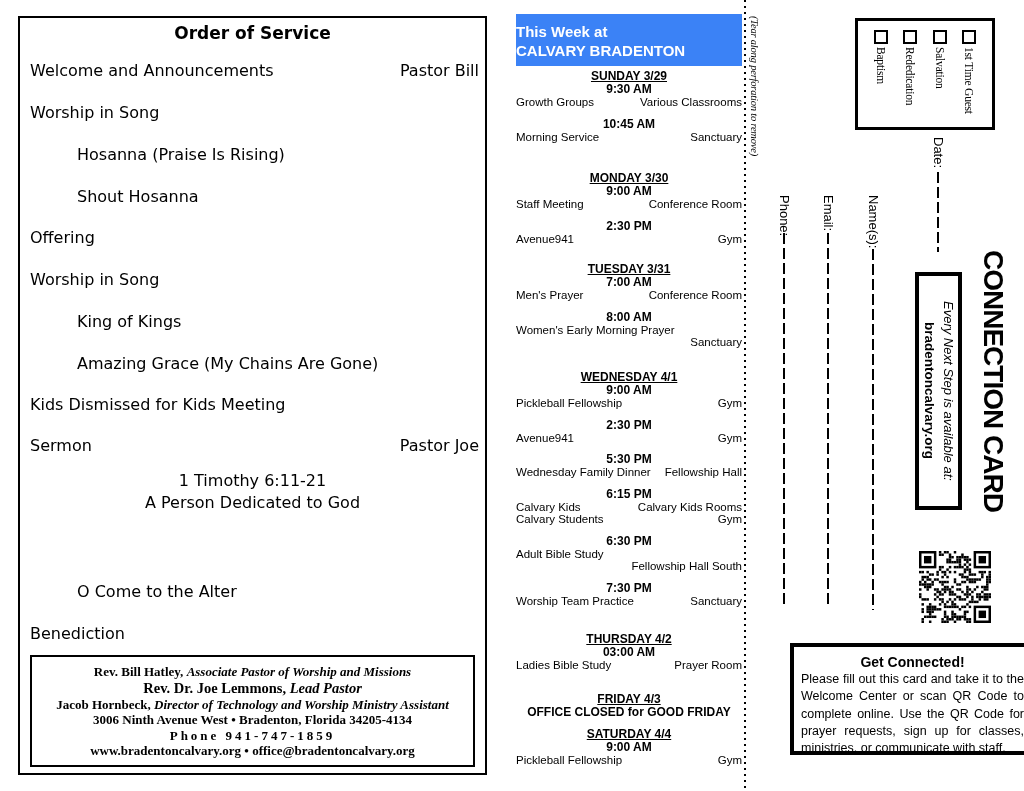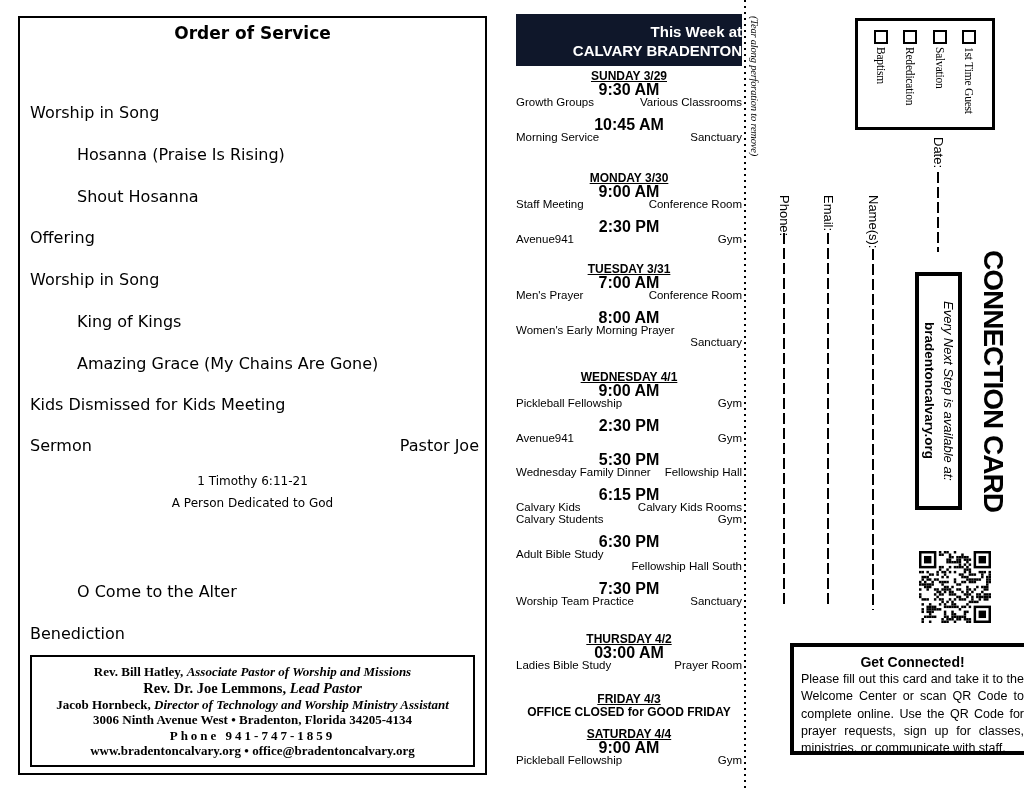--- a/index.html
+++ b/index.html
@@ -6,37 +6,37 @@
   html,body{width:1024px;height:791px}
   body{position:relative;background:#fff;color:#000;font-family:"Liberation Sans",sans-serif;overflow:hidden}
 
   
   .os-box{position:absolute;left:18px;top:16px;width:469px;height:759px;border:2px solid #000;
           font-family:"DejaVu Sans",sans-serif}
   .os-title{position:absolute;top:5px;left:0;width:100%;text-align:center;font-size:17px;font-weight:bold}
   .os-row{position:absolute;left:10px;right:6px;display:flex;justify-content:space-between;
           font-size:16px;line-height:18px;white-space:nowrap}
   .os-row.song{justify-content:flex-start;padding-left:47px}
-  .os-center{position:absolute;left:0;width:100%;text-align:center;font-size:12px;line-height:22px}
+  .os-center{position:absolute;left:0;width:100%;text-align:center;font-size:16px;line-height:22px}
 
   .credits{position:absolute;left:10px;right:10px;top:637px;height:112px;border:2px solid #000;
            text-align:center;font-family:"Liberation Serif",serif;font-weight:bold;padding-top:7px}
   .cr{font-size:13px;line-height:15.5px}
   .cr.big{font-size:14.5px;line-height:17px}
   .cr .ttl{font-style:italic}
   .cr.spaced{letter-spacing:3px}
   .cr.it{}
 
   
-  .week-header{position:absolute;left:516px;top:14px;width:226px;height:52px;background:#0f172a;
-               color:#fff;font-weight:bold;font-size:15px;line-height:19px;text-align:right;padding-top:8px}
+  .week-header{position:absolute;left:516px;top:14px;width:226px;height:52px;background:#3b82f6;
+               color:#fff;font-weight:bold;font-size:15px;line-height:19px;text-align:left;padding-top:8px}
   .day{position:absolute;left:516px;width:226px;text-align:center}
   .day-label{font-size:12px;font-weight:bold;text-decoration:underline;line-height:13px}
   .slot+.slot{margin-top:9px}
-  .time{font-size:16px;font-weight:bold;line-height:13px}
+  .time{font-size:12px;font-weight:bold;line-height:13px}
   .evrow{display:flex;justify-content:space-between;font-size:11.5px;line-height:12.5px}
   .evl{white-space:nowrap}
   .evr{white-space:nowrap;margin-left:auto}
   .day-note{font-size:12px;font-weight:bold;line-height:13px}
 
   
   .perf{position:absolute;left:744px;top:0;width:2px;height:791px;
         background:repeating-linear-gradient(to bottom,#000 0 2px,transparent 2px 6px)}
   .tear-note{position:absolute;left:749px;top:16px;writing-mode:vertical-rl;
              font-family:"Liberation Serif",serif;font-style:italic;font-size:10.5px;letter-spacing:-0.2px}
@@ -65,20 +65,24 @@
   .gc-box{position:absolute;left:790px;top:643px;width:245px;height:112px;border:4px solid #000;padding:6px 7px}
   .gc-title{text-align:center;font-weight:bold;font-size:14px;line-height:18px}
   .gc-body{font-size:12.5px;line-height:17.3px;text-align:justify}
 </style>
 </head>
 <body>
 
 <section class="os-box">
   <h1 class="os-title">Order of Service</h1>
 
+  <div class="os-row" style="top:44px">
+    <span class="osl">Welcome and Announcements</span>
+    <span class="osr">Pastor Bill</span>
+  </div>
   <div class="os-row" style="top:86px">
     <span class="osl">Worship in Song</span>
   </div>
   <div class="os-row song" style="top:170px">
     <span>Shout Hosanna</span>
   </div>
   <div class="os-row song" style="top:128px">
     <span>Hosanna (Praise Is Rising)</span>
   </div>
   <div class="os-row" style="top:211px">

